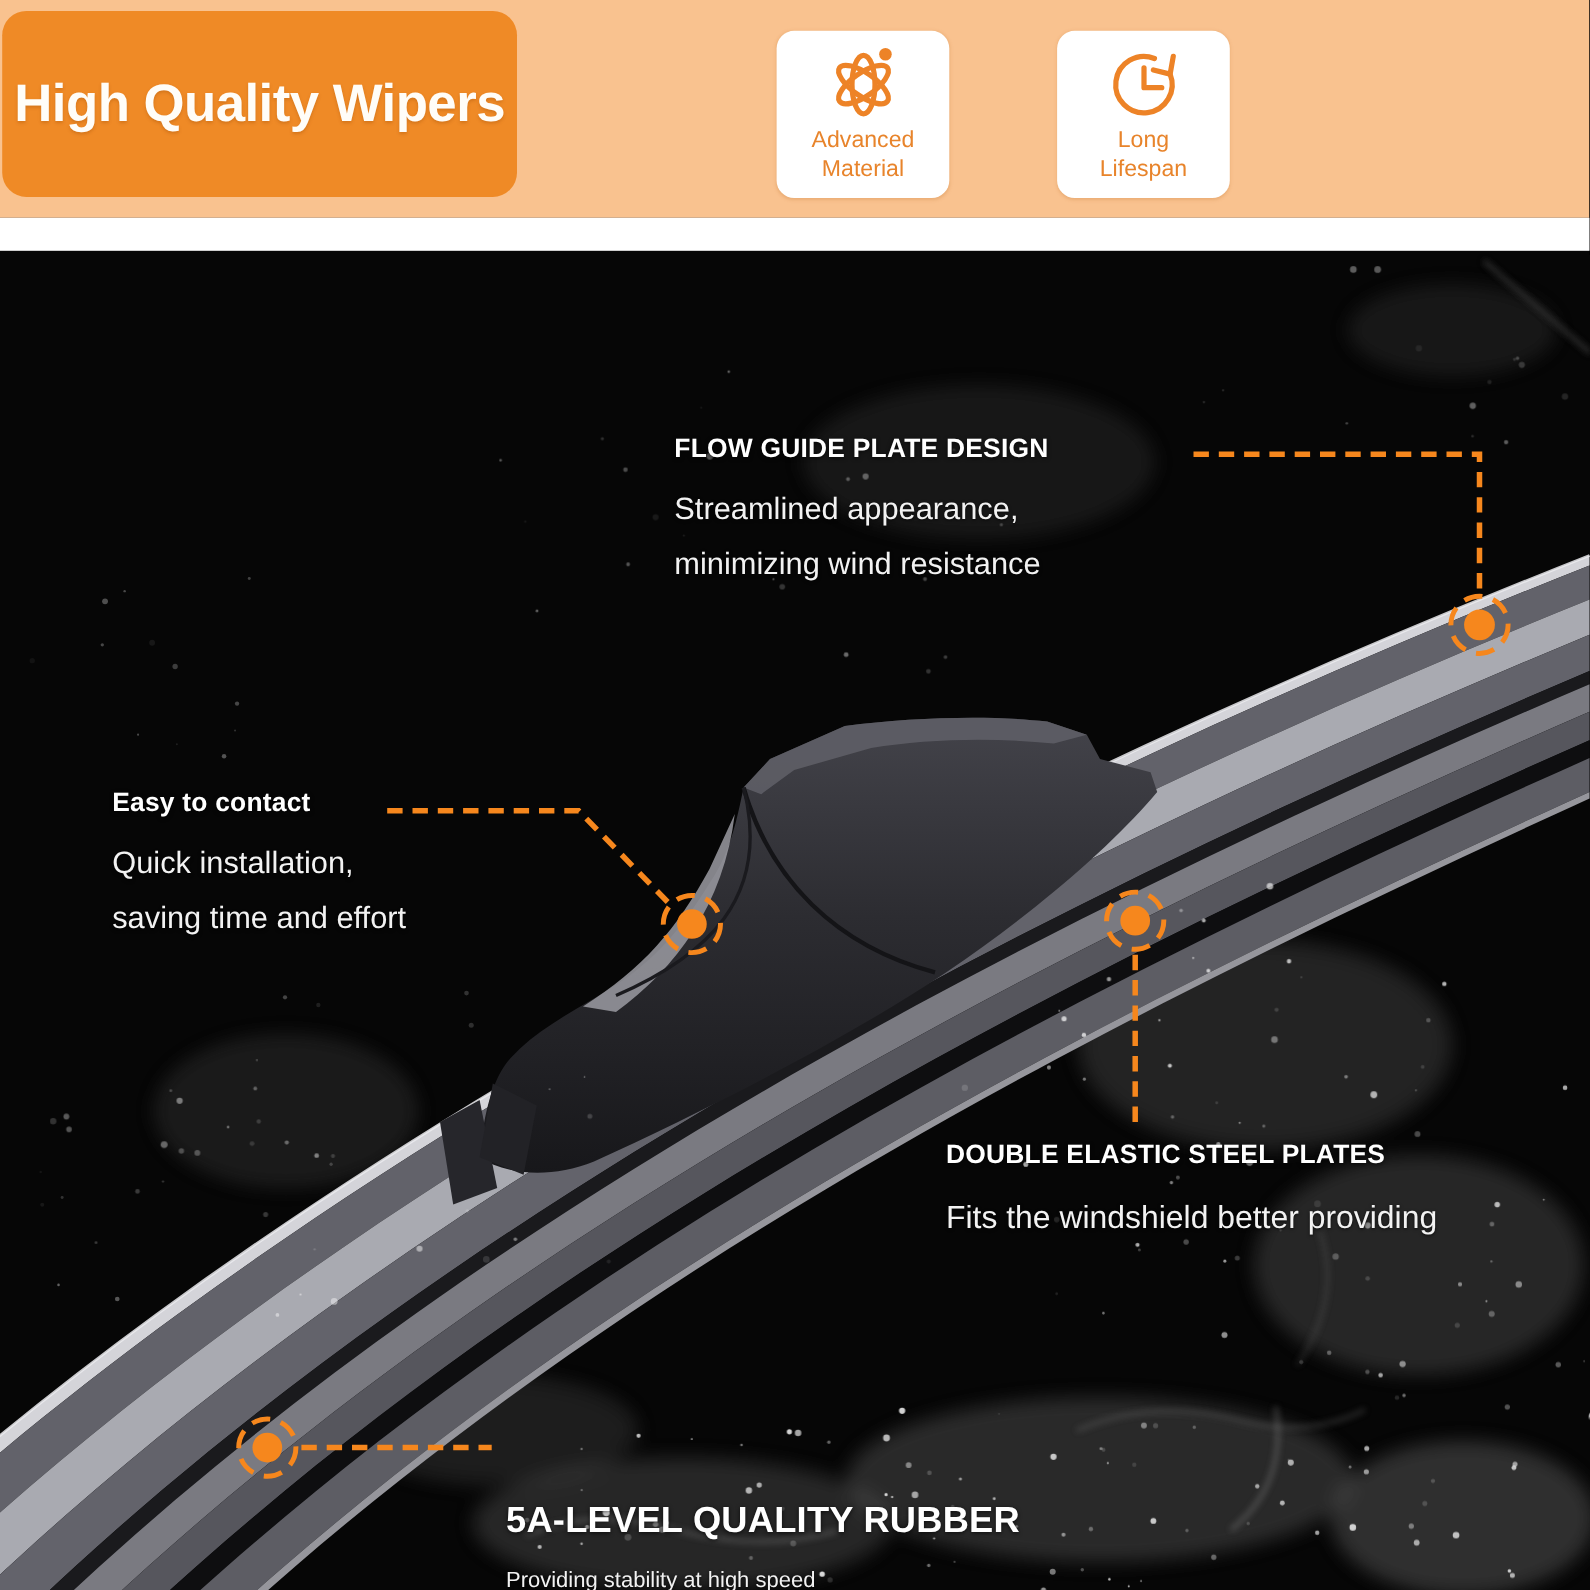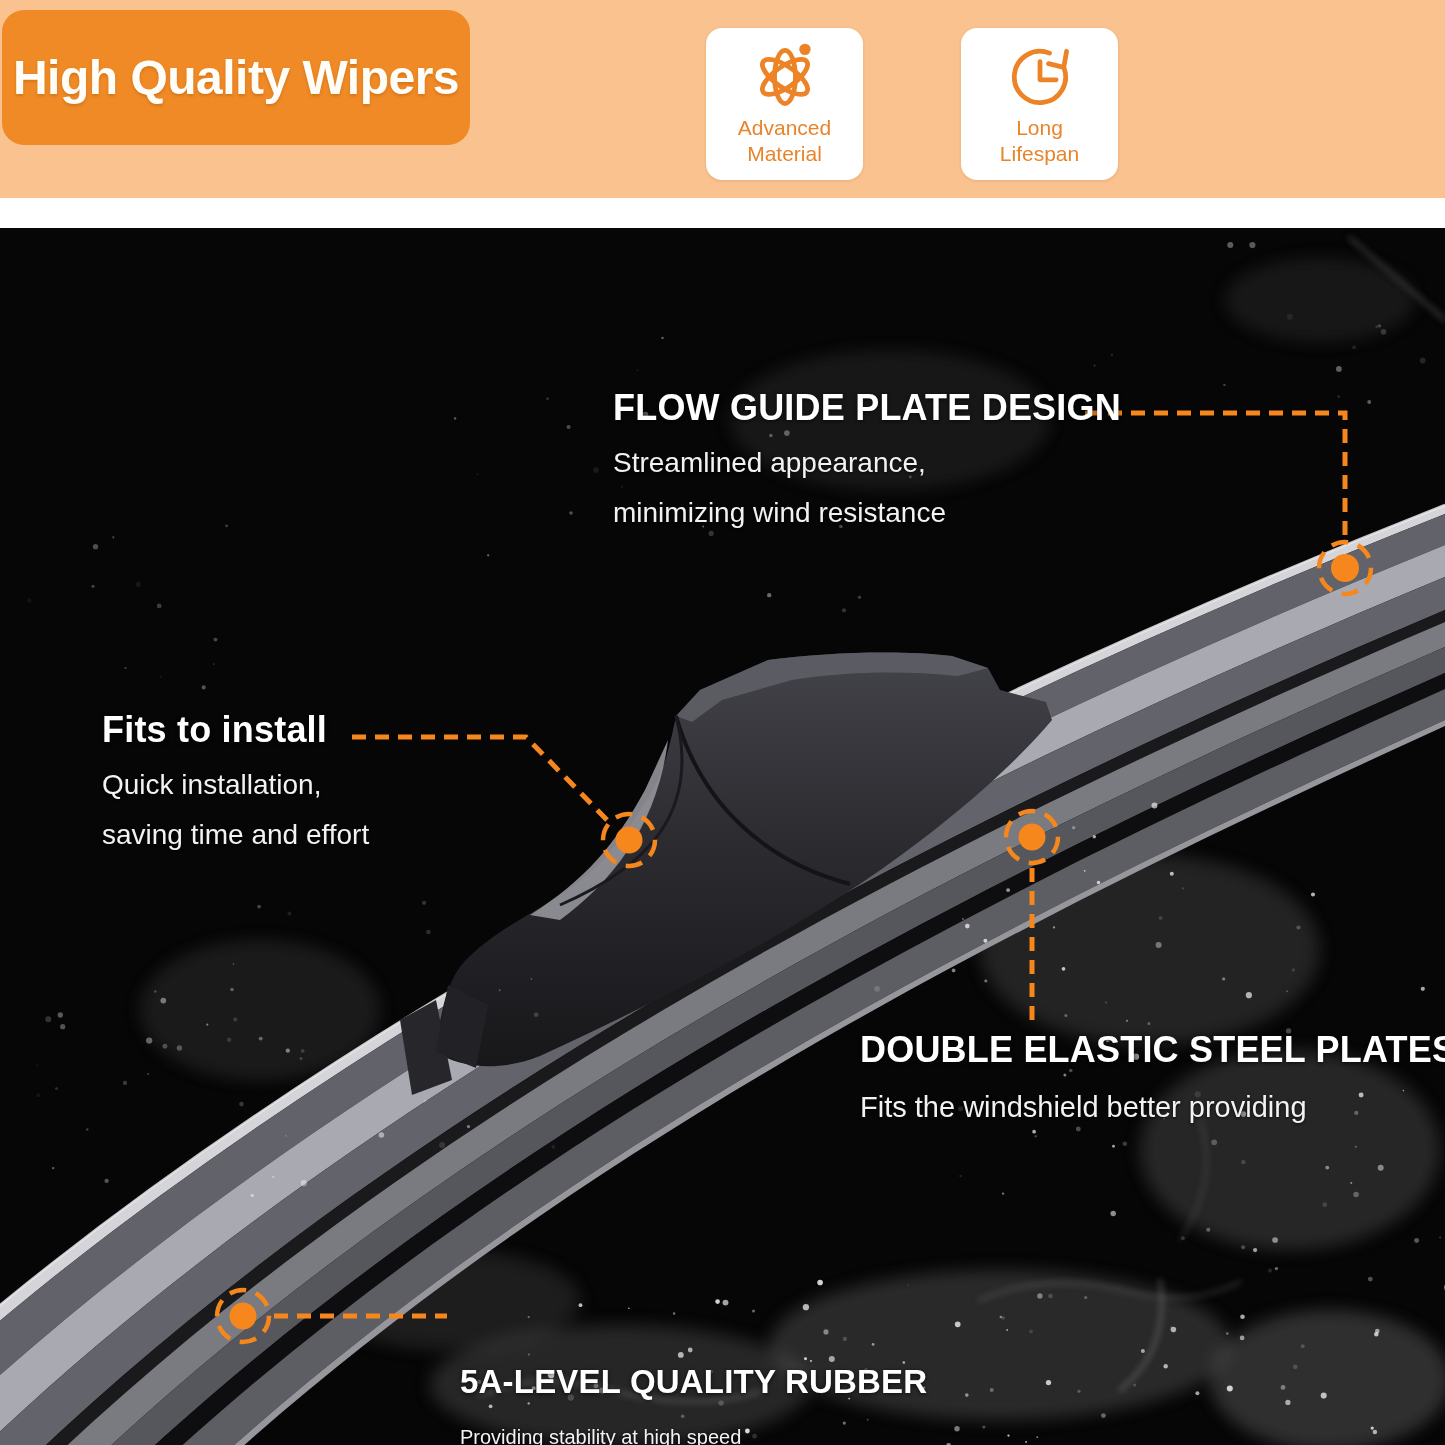--- a/index.html
+++ b/index.html
@@ -4,33 +4,33 @@
 <style>
   html,body{margin:0;padding:0;background:#000;}
   body{width:1445px;height:1445px;position:relative;overflow:hidden;
        font-family:"Liberation Sans",sans-serif;
        --accent:#f6871d;--banner_orange:#ef8a26;--peach:#f9c28f;--badge_text:#e8842b;}
   .stage{position:absolute;inset:0;width:1445px;height:1445px;}
   svg.photo{position:absolute;left:0;top:0;z-index:1;}
   
   .topbar{position:absolute;left:0;top:0;width:1445px;height:198px;background:var(--peach);z-index:2;}
   .white-strip{position:absolute;left:0;top:198px;width:1445px;height:30px;background:#ffffff;z-index:2;}
-  .banner{position:absolute;left:2px;top:10px;width:468px;height:135px;background:var(--banner_orange);
+  .banner{position:absolute;left:2px;top:10px;width:468px;height:169px;background:var(--banner_orange);
           border-radius:22px;display:flex;align-items:center;justify-content:center;z-index:3;}
   .banner h1{margin:0;font-size:48px;font-weight:bold;color:#fffdf8;letter-spacing:-.5px;white-space:nowrap;
              text-shadow:0 2px 3px rgba(150,70,0,.30);}
   .badge{position:absolute;top:28px;width:157px;height:152px;background:#ffffff;border-radius:16px;z-index:3;
          display:flex;flex-direction:column;align-items:center;box-shadow:0 1px 3px rgba(190,110,40,.25);}
   .badge-1{left:706px}.badge-2{left:961px}.badge-3{left:1196px}
   .badge .ic{margin-top:9px;width:76px;height:76px;flex:0 0 auto;}
   .badge .lbl{font-size:21px;font-weight:normal;color:var(--badge_text);text-align:center;
               line-height:1.22;width:130px;margin-top:2px;}
   
   .callout{position:absolute;z-index:4;}
-  .callout h2{margin:0 0 12px 0;font-size:36px;line-height:36px;font-weight:bold;color:#ffffff;
+  .callout h2{margin:0 0 12px 0;font-size:24px;line-height:36px;font-weight:bold;color:#ffffff;
               letter-spacing:.2px;white-space:nowrap;text-shadow:0 1px 4px rgba(0,0,0,.7);}
   .callout p{margin:0;font-size:28px;line-height:50px;font-weight:400;color:#f2f2f2;white-space:nowrap;
              text-shadow:0 1px 3px rgba(0,0,0,.7);}
   .callout-steel p{font-size:29px;line-height:55px;}
   .callout-rubber h2{font-size:33px;}
   .callout-rubber p{font-size:20px;margin-top:10px;}
   svg.lines{position:absolute;left:0;top:0;z-index:3;}
 </style>
 </head>
 <body style="--accent: #f6871d; --banner_orange: #ef8a26; --peach: #f9c28f; --badge_text: #e8842b; --heading_white: #ffffff;">
@@ -394,21 +394,21 @@
     </g>
   </svg>
 
   <div class="callout callout-flow" style="left:613px;top:390px;">
     <h2>FLOW GUIDE PLATE DESIGN</h2>
     <p>Streamlined appearance,</p>
     <p>minimizing wind resistance</p>
   </div>
 
   <div class="callout callout-easy" style="left:102px;top:712px;">
-    <h2>Fits to install</h2>
+    <h2>Easy to contact</h2>
     <p>Quick installation,</p>
     <p>saving time and effort</p>
   </div>
 
   <div class="callout callout-steel" style="left:860px;top:1032px;">
     <h2>DOUBLE ELASTIC STEEL PLATES</h2>
     <p>Fits the windshield better providing</p>
   </div>
 
   <div class="callout callout-rubber" style="left:460px;top:1364px;">

